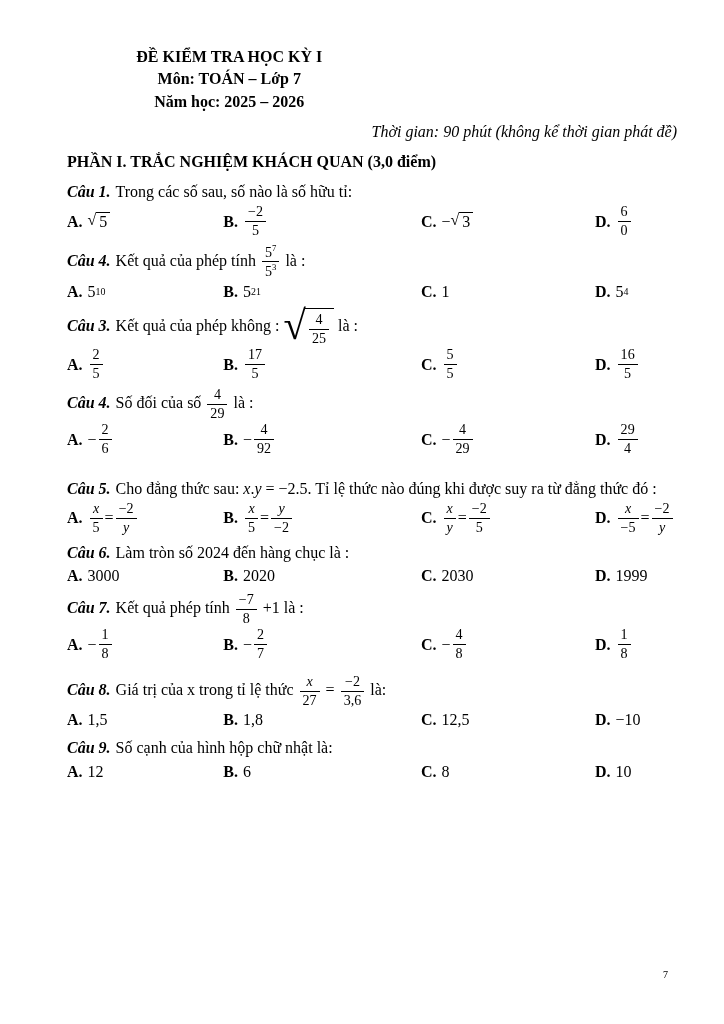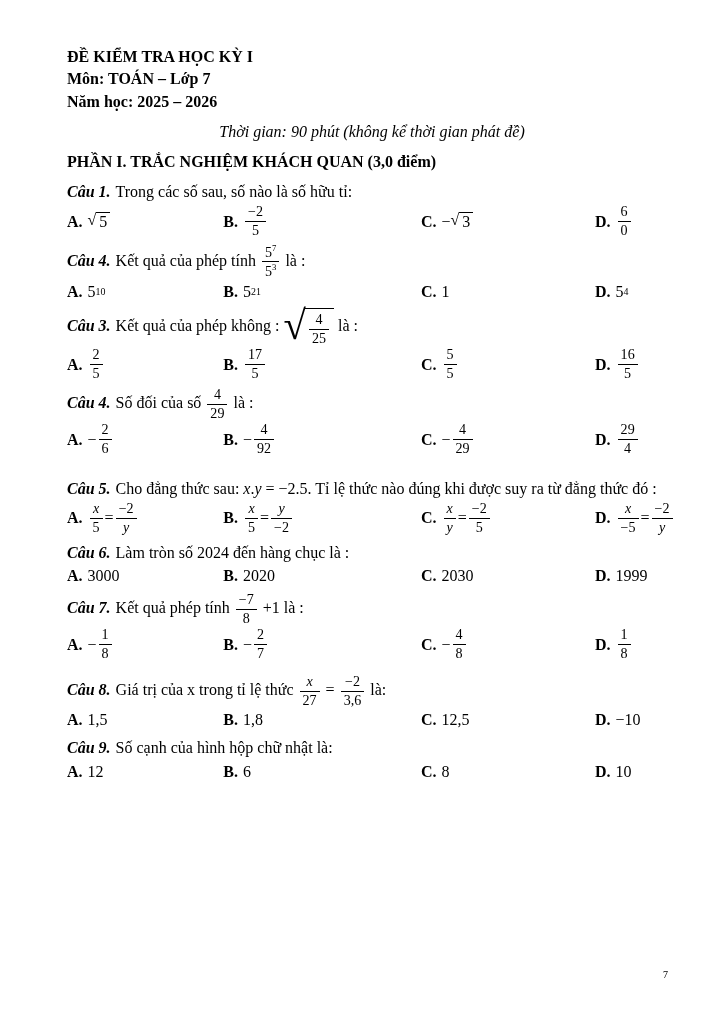--- a/index.html
+++ b/index.html
@@ -5,22 +5,22 @@
   html,body{margin:0;padding:0;background:#fff;}
   .page{
     width:724px;height:1024px;background:#ffffff;position:relative;
     box-sizing:border-box;padding:46px 67px 0 67px;
     font-family:"Liberation Serif","DejaVu Serif",serif;
     font-size:16px;color:#000;overflow:hidden;
   }
   .header{display:flex;}
   .h-left{width:45%;text-align:center;padding-top:1px;}
   .school{font-weight:bold;display:inline-block;border-bottom:2px solid #5a5a5a;padding-bottom:2px;}
-  .h-right{width:55%;text-align:left;font-weight:bold;line-height:1.4;}
-  .time{font-style:italic;text-align:center;margin:10px -20px 12px 0;}
+  .h-right{width:55%;text-align:center;font-weight:bold;line-height:1.4;}
+  .time{font-style:italic;text-align:right;margin:10px -20px 12px 0;}
   .section-title{font-weight:bold;margin:3px 0 9px;}
   .question{margin-bottom:5px;}
   .stem{line-height:1.45;}
   .qlabel{margin-right:5px;font-style:italic;}
   .options{display:grid;grid-template-columns:26.5% 33.5% 29.5% 10.5%;align-items:center;margin:1px 0 3px;}
   .option{display:flex;align-items:center;min-height:22px;}
   .olabel{margin-right:5px;}
   .ocontent{display:inline-flex;align-items:center;white-space:nowrap;}
   .frac{display:inline-block;vertical-align:middle;text-align:center;font-size:0.88em;line-height:1.12;padding:0 2px;}
   .frac .num{display:block;padding:0 3px 1px;}

